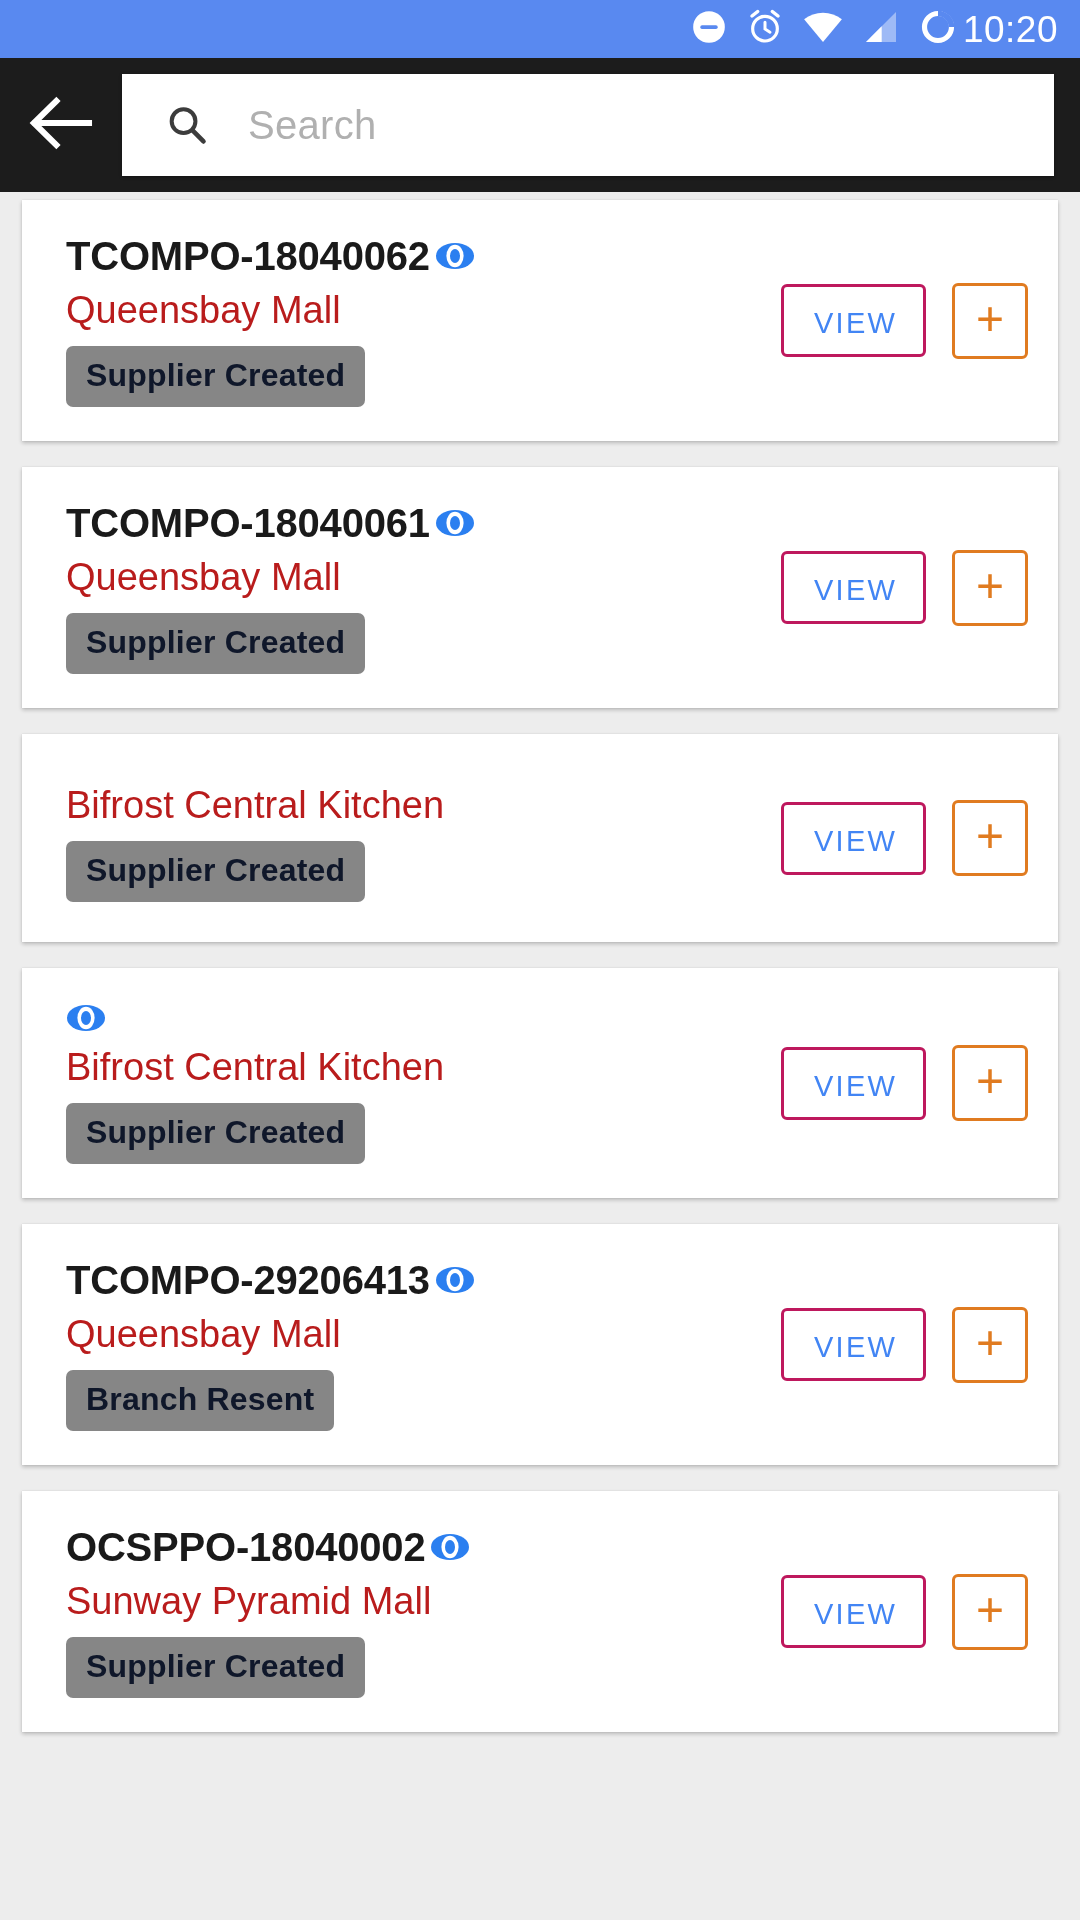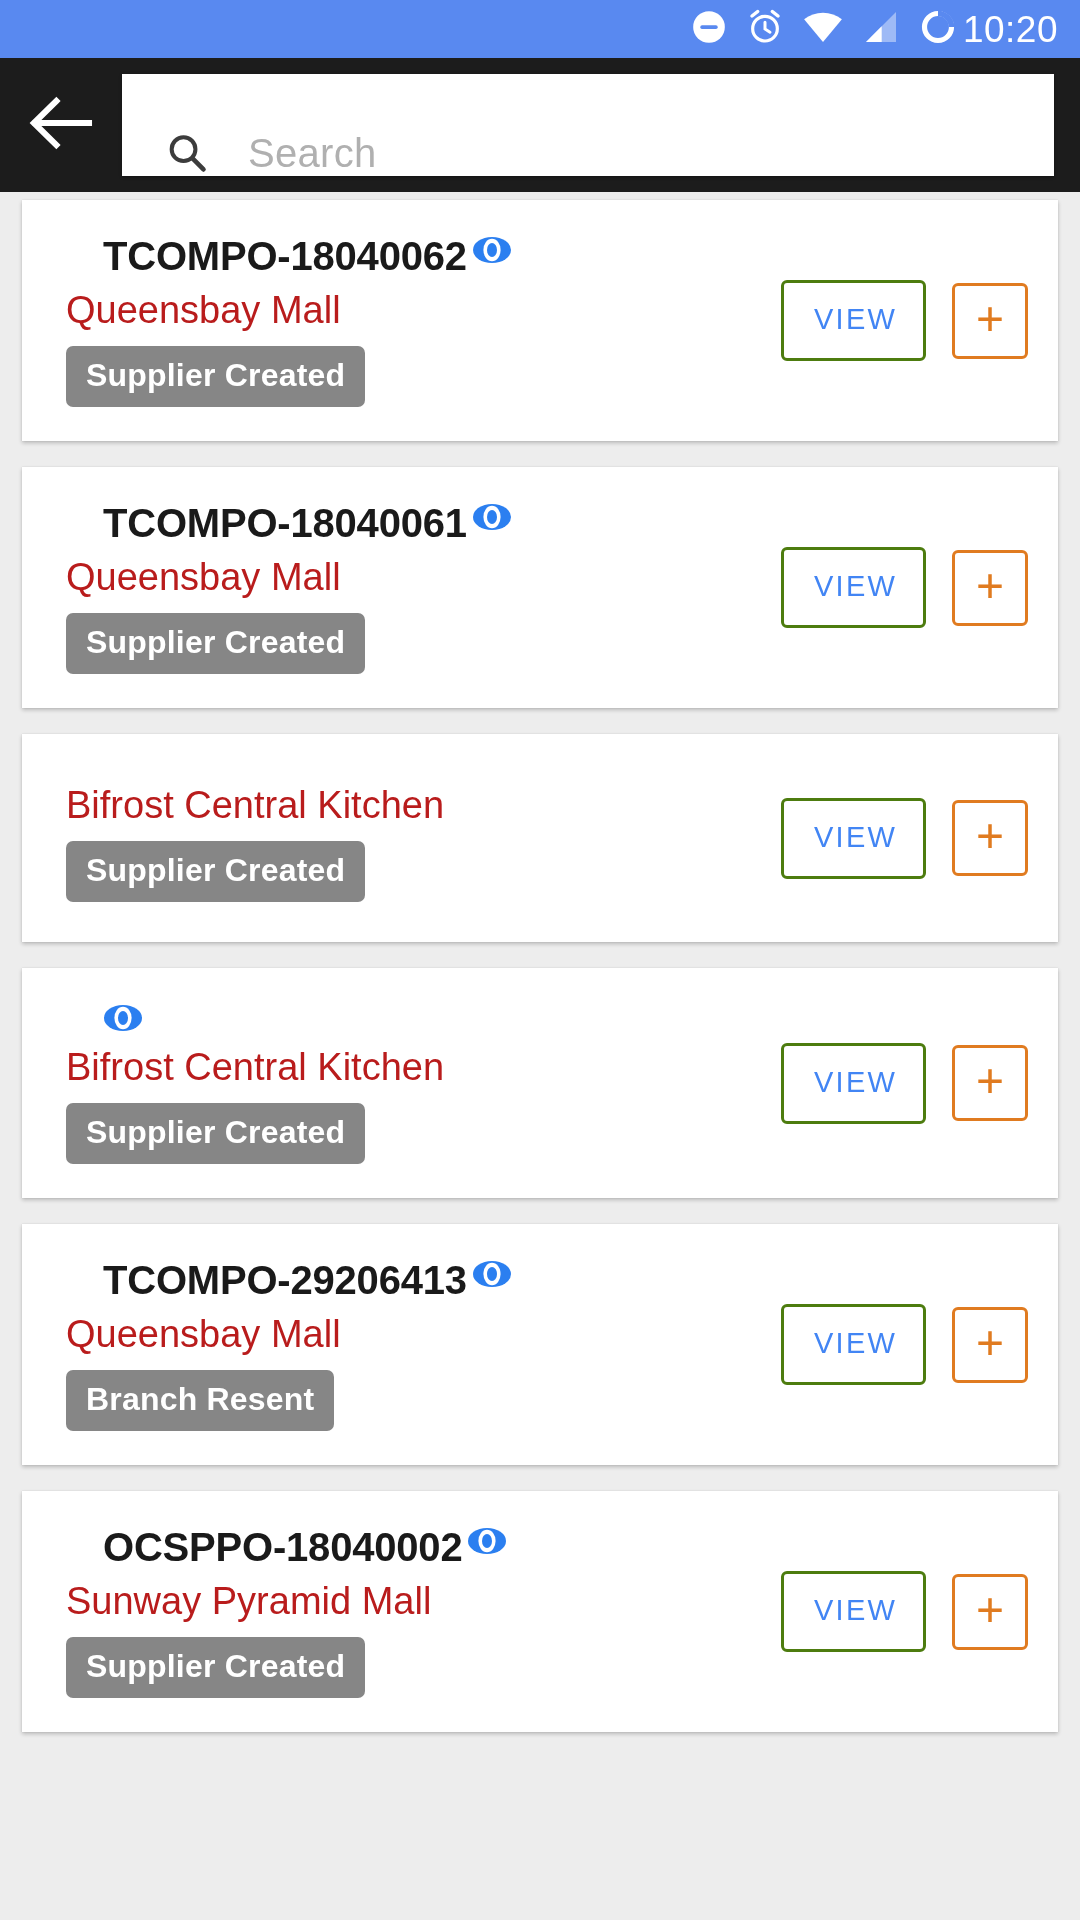--- a/index.html
+++ b/index.html
@@ -57,21 +57,21 @@
     align-items: center;
     justify-content: center;
     flex: 0 0 auto;
   }
   .search-box {
     flex: 1 1 auto;
     height: 102px;
     background: #ffffff;
     margin-left: 22px;
     display: flex;
-    align-items: flex-end;
+    align-items: center;
     padding-left: 42px;
     box-shadow: 0 1px 3px rgba(0,0,0,0.35);
   }
   .search-icon-wrap {
     flex: 0 0 auto;
     display: flex;
     align-items: center;
     justify-content: center;
     width: 46px;
     height: 46px;
@@ -102,22 +102,22 @@
     min-height: 208px;
   }
 
   .card-info {
     flex: 1 1 auto;
     min-width: 0;
   }
 
   .card-title-row {
     display: flex;
+    align-items: center;
     gap: 5px;
-    margin-left: 37px;
   }
   .card-title {
     font-size: 40px;
     font-weight: bold;
     color: #1a1a1a;
     letter-spacing: -0.2px;
     white-space: nowrap;
   }
   .eye-icon { display: block; flex: 0 0 auto; margin-top: 2px; }
 
@@ -126,45 +126,45 @@
     font-size: 38px;
     color: #b91c1c;
     font-weight: 400;
     white-space: nowrap;
   }
 
   .badge {
     display: inline-block;
     margin-top: 14px;
     background: #868686;
-    color: #ffffff;
+    color: #0f172a;
     font-size: 32px;
     font-weight: bold;
     padding: 11px 20px 13px 20px;
     border-radius: 7px;
     letter-spacing: 0.2px;
   }
 
   .card-actions {
     flex: 0 0 auto;
     display: flex;
     align-items: center;
     gap: 26px;
     padding-left: 24px;
   }
 
   .view-btn {
-    border: 3px solid #4d7c0f;
+    border: 3px solid #be185d;
     border-radius: 6px;
     color: #4285f4;
     background: #ffffff;
     font-size: 29px;
     font-weight: 400;
     letter-spacing: 2.2px;
-    padding: 22px 26px 24px 30px;
+    padding: 22px 26px 16px 30px;
     line-height: 1;
     font-family: "Liberation Sans", sans-serif;
   }
 
   .plus-btn {
     width: 76px;
     height: 76px;
     border: 3px solid #e07b20;
     border-radius: 6px;
     background: #ffffff;

